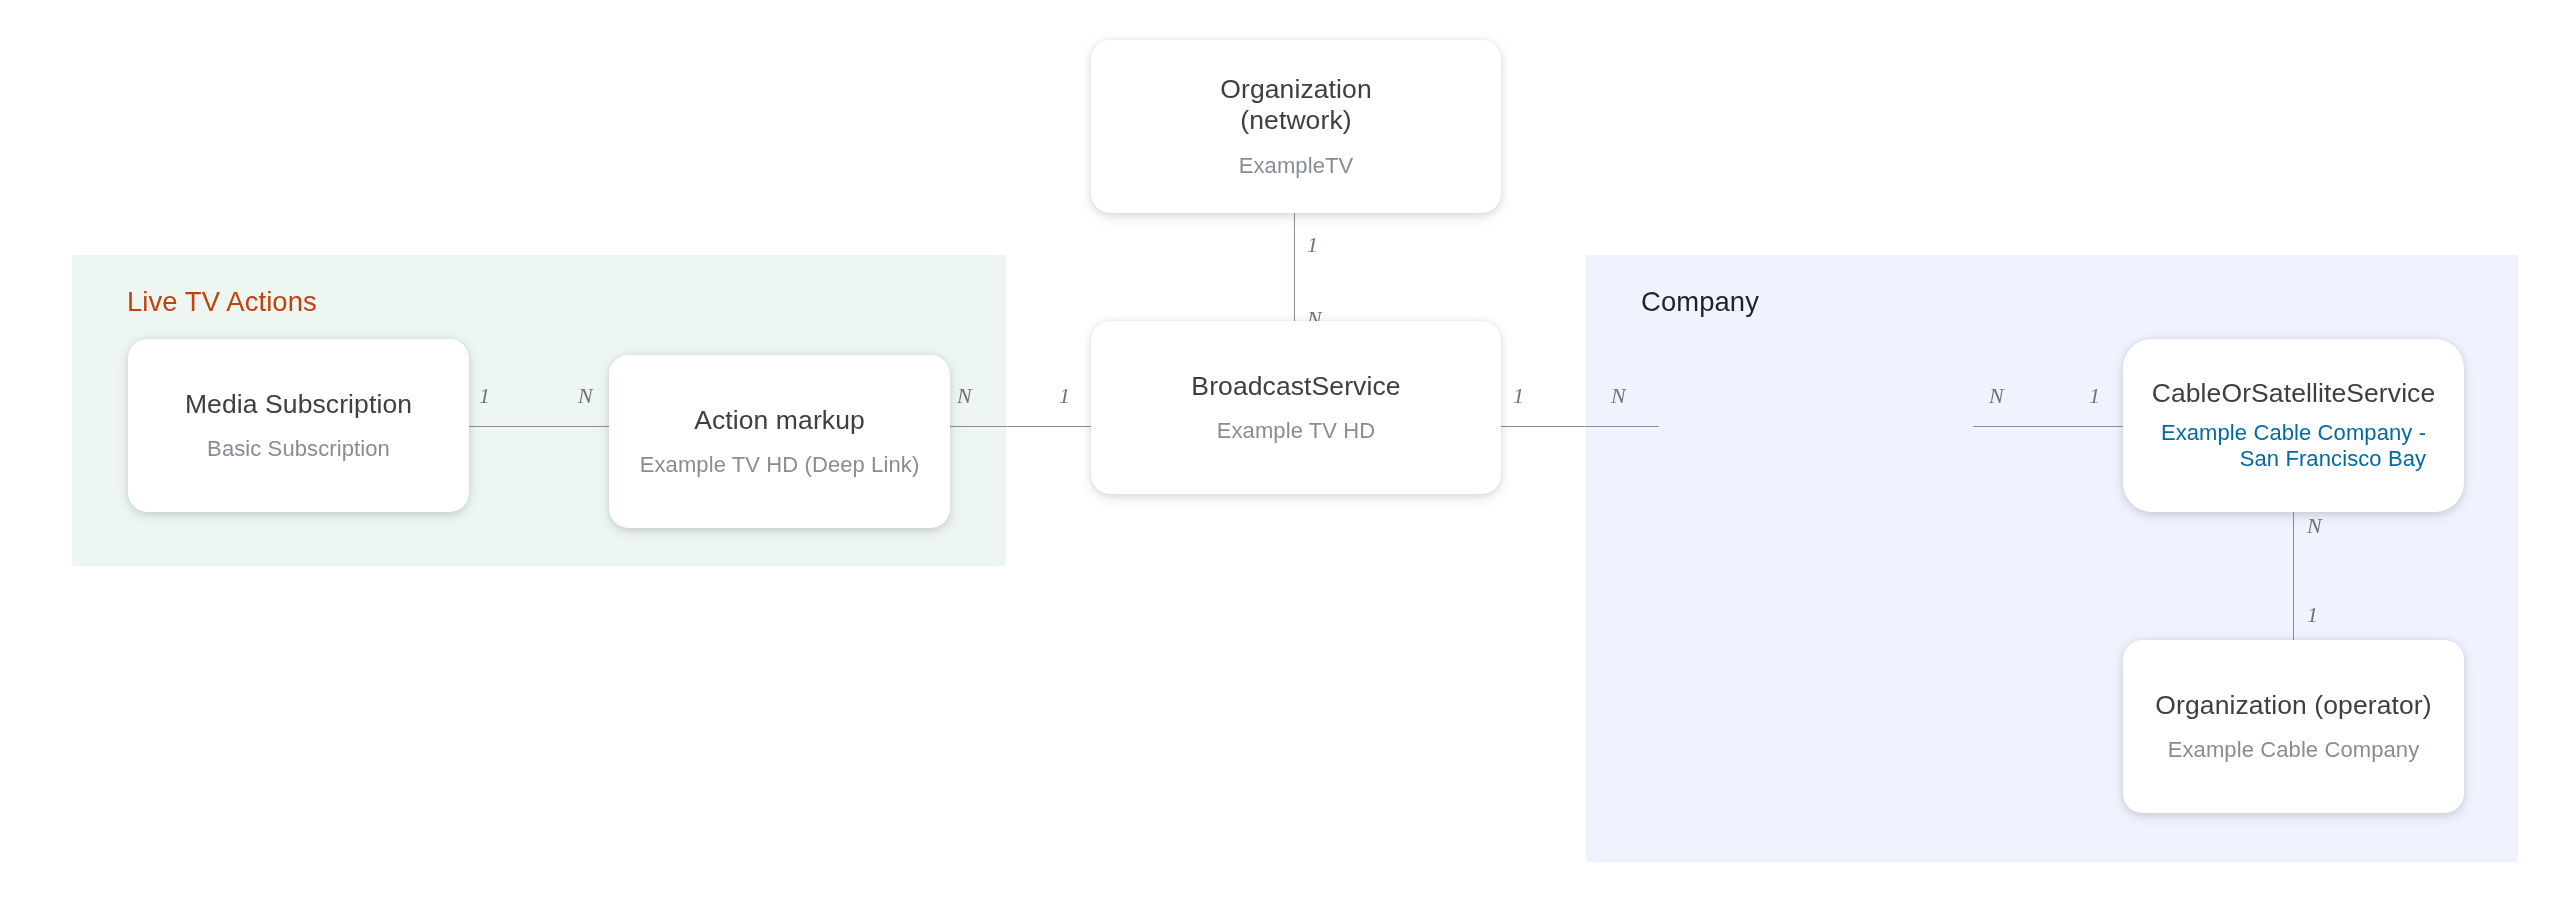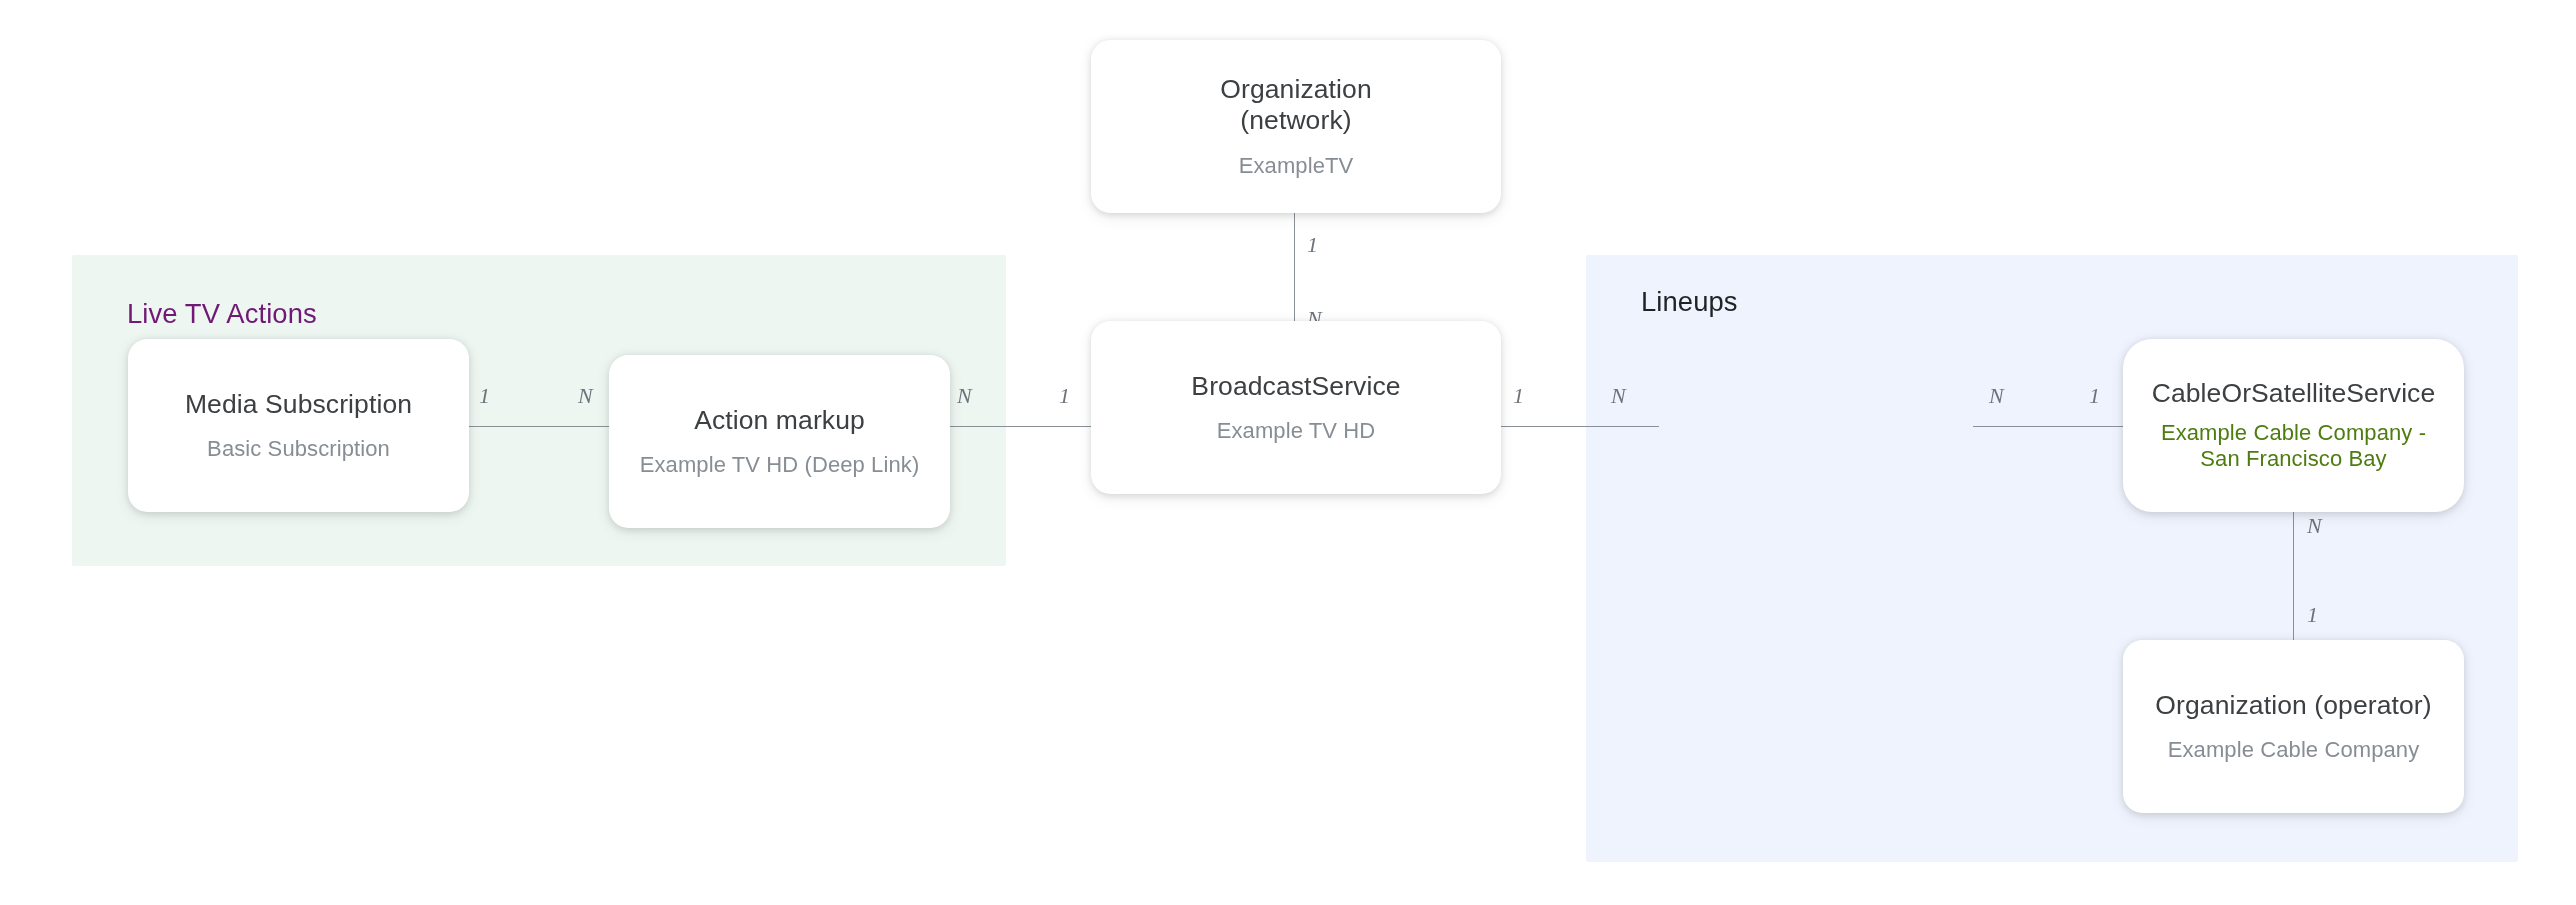--- a/index.html
+++ b/index.html
@@ -84,24 +84,24 @@
     letter-spacing: 0.1px;
     white-space: pre-line;
   }
 </style>
 </head>
 <body>
 
 <div id="canvas" style="background: rgb(255, 255, 255);">
 
   <div class="group" id="group-live-tv-actions" style="left: 72px; top: 255px; width: 934px; height: 311px; background: rgb(238, 246, 241);"></div>
-  <div class="group-title" style="left: 127px; top: 288px; color: #701a75; margin-top: 12px;">Live TV Actions</div>
+  <div class="group-title" style="left: 127px; top: 288px; color: #c2410c;">Live TV Actions</div>
 
   <div class="group" id="group-lineups" style="left: 1586px; top: 255px; width: 932px; height: 607px; background: rgb(239, 243, 253);"></div>
-  <div class="group-title" style="left: 1641px; top: 288px; color: rgb(31, 35, 38);">Lineups</div>
+  <div class="group-title" style="left: 1641px; top: 288px; color: rgb(31, 35, 38);">Company</div>
 
   <div class="edge-v" style="left: 1294px; top: 212px; height: 128px; border-left-color: rgb(139, 144, 151);"></div>
   <div class="edge-label" style="left:1307px; top:234px;">1</div>
   <div class="edge-label" style="left:1307px; top:308px;">N</div>
 
   <div class="edge-h" style="left: 460px; top: 426px; width: 159px; border-top-color: rgb(139, 144, 151);"></div>
   <div class="edge-label" style="left:479px; top:385px;">1</div>
   <div class="edge-label" style="left:578px; top:385px;">N</div>
 
   <div class="edge-h" style="left: 940px; top: 426px; width: 164px; border-top-color: rgb(139, 144, 151);"></div>
@@ -137,21 +137,21 @@
   </div>
 
   <div class="node" style="left:1091px; top:321px; width:410px; height:173px;">
     <div class="node-title" style="color: rgb(60, 64, 67);">BroadcastService</div>
     <div class="node-sub" style="color: rgb(135, 141, 148);">Example TV HD</div>
   </div>
 
 
   <div class="node" style="left:2123px; top:339px; width:341px; height:173px;border-radius:29px;">
     <div class="node-title" style="color: rgb(60, 64, 67);">CableOrSatelliteService</div>
-    <div class="node-sub" style="margin-top: 10.6px; color: #4d7c0f;">Example Cable Company -
+    <div class="node-sub" style="margin-top: 10.6px; color: #0369a1; text-align: right;">Example Cable Company -
 San Francisco Bay</div>
   </div>
 
   <div class="node" style="left:2123px; top:640px; width:341px; height:173px;">
     <div class="node-title" style="color: rgb(60, 64, 67);">Organization (operator)</div>
     <div class="node-sub" style="color: rgb(135, 141, 148);">Example Cable Company</div>
   </div>
 
 </div>
 

